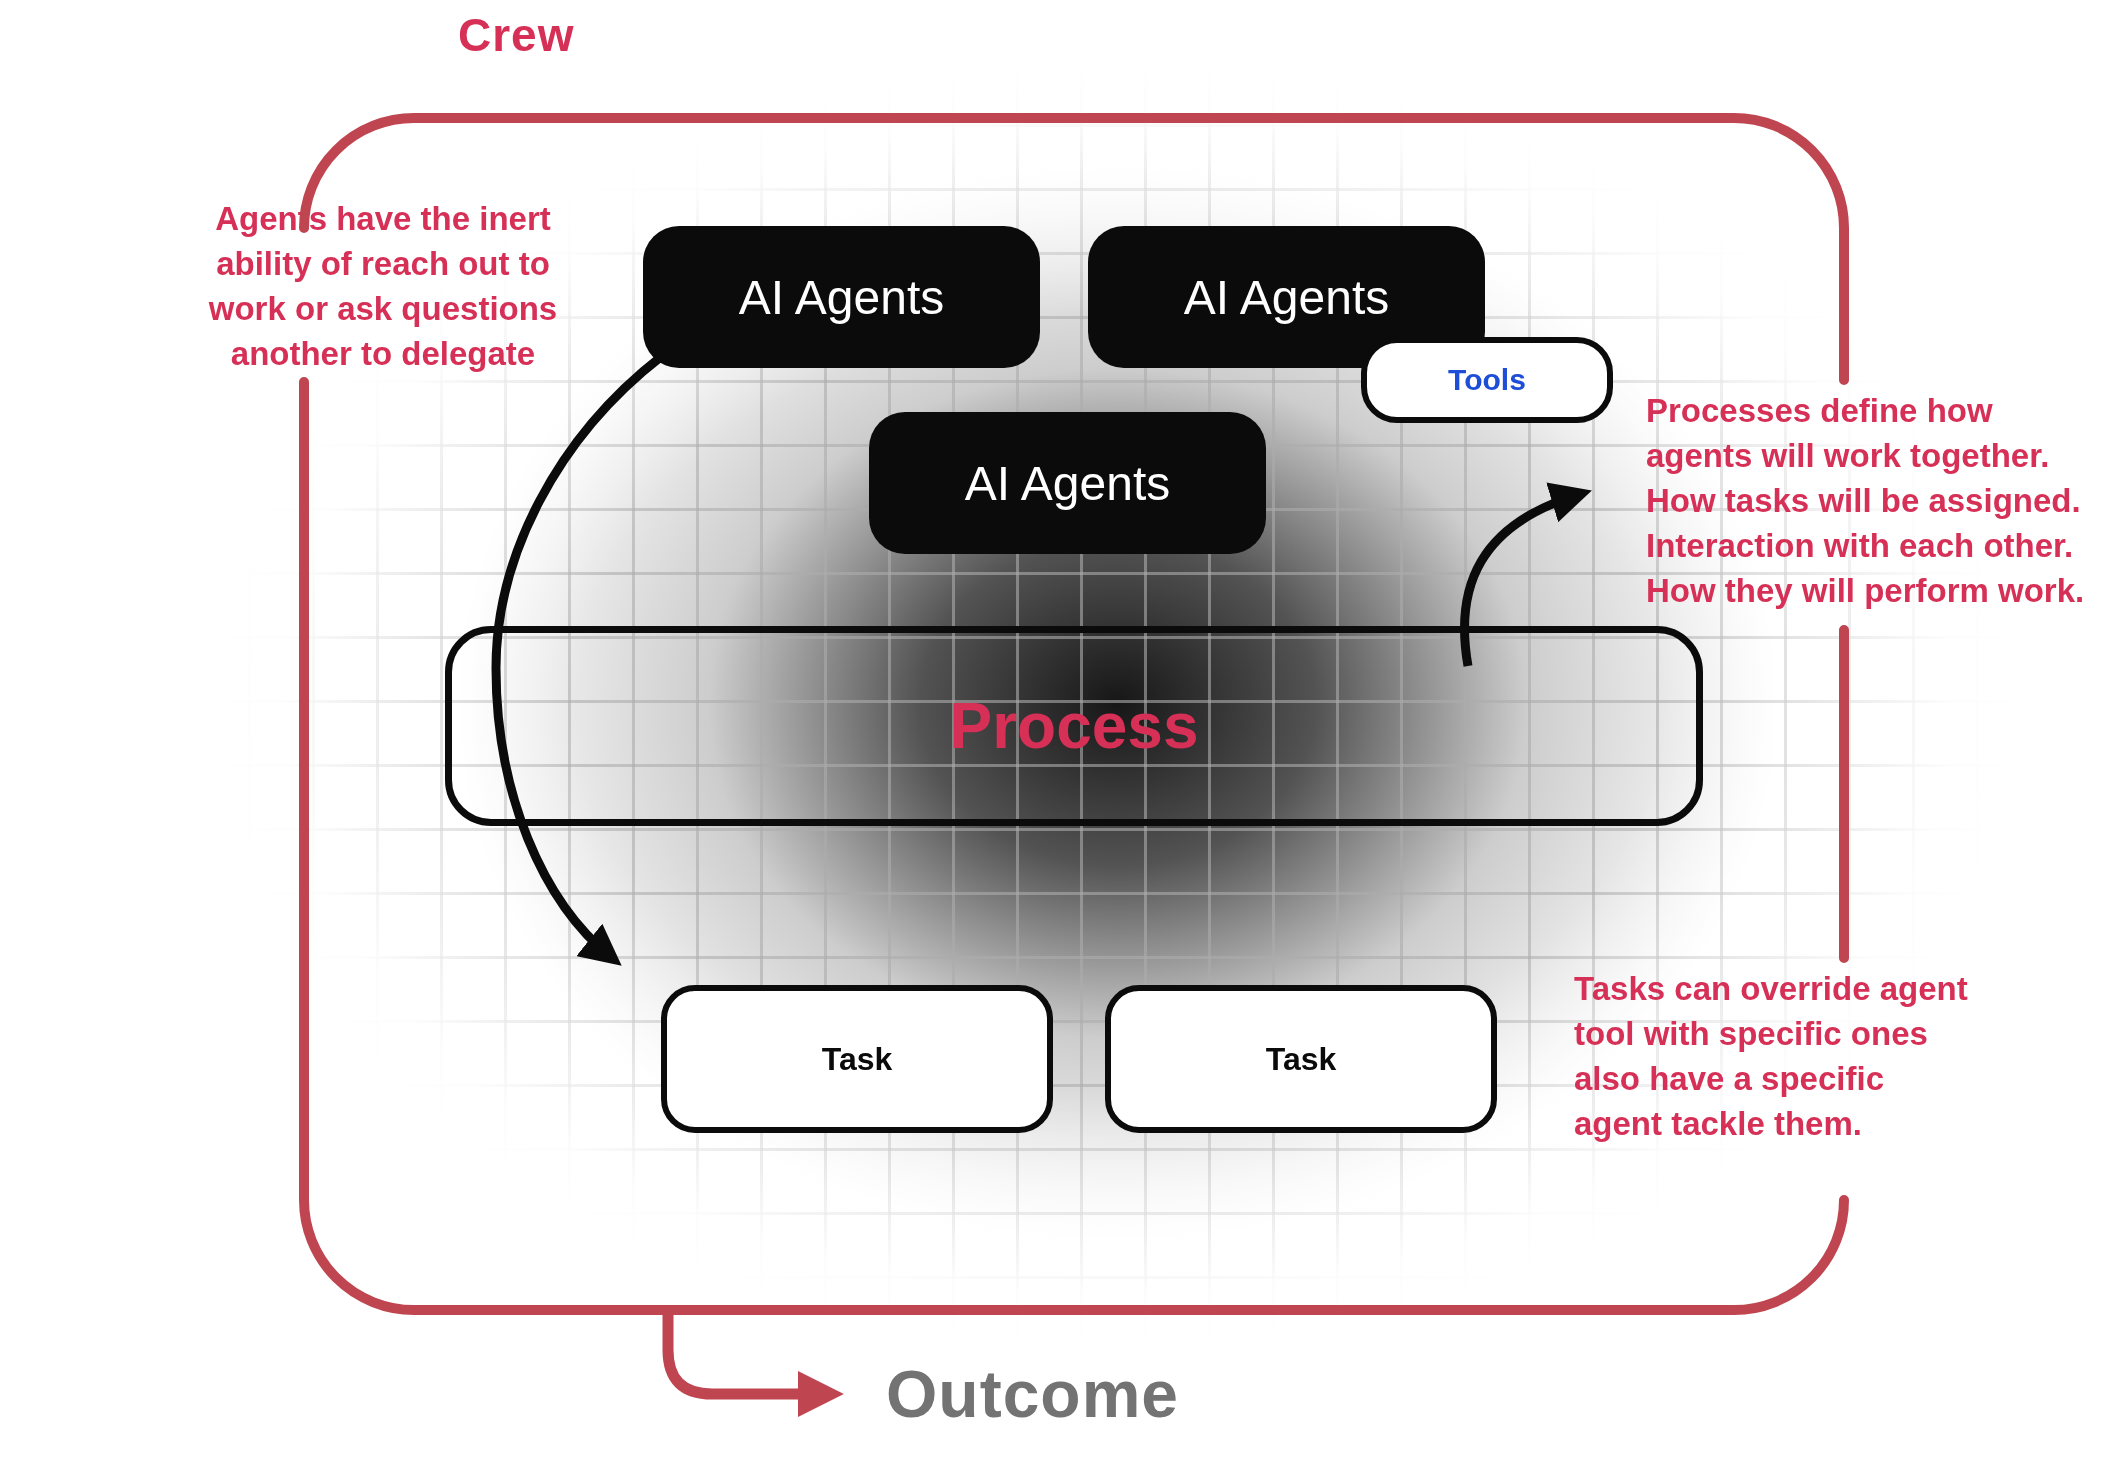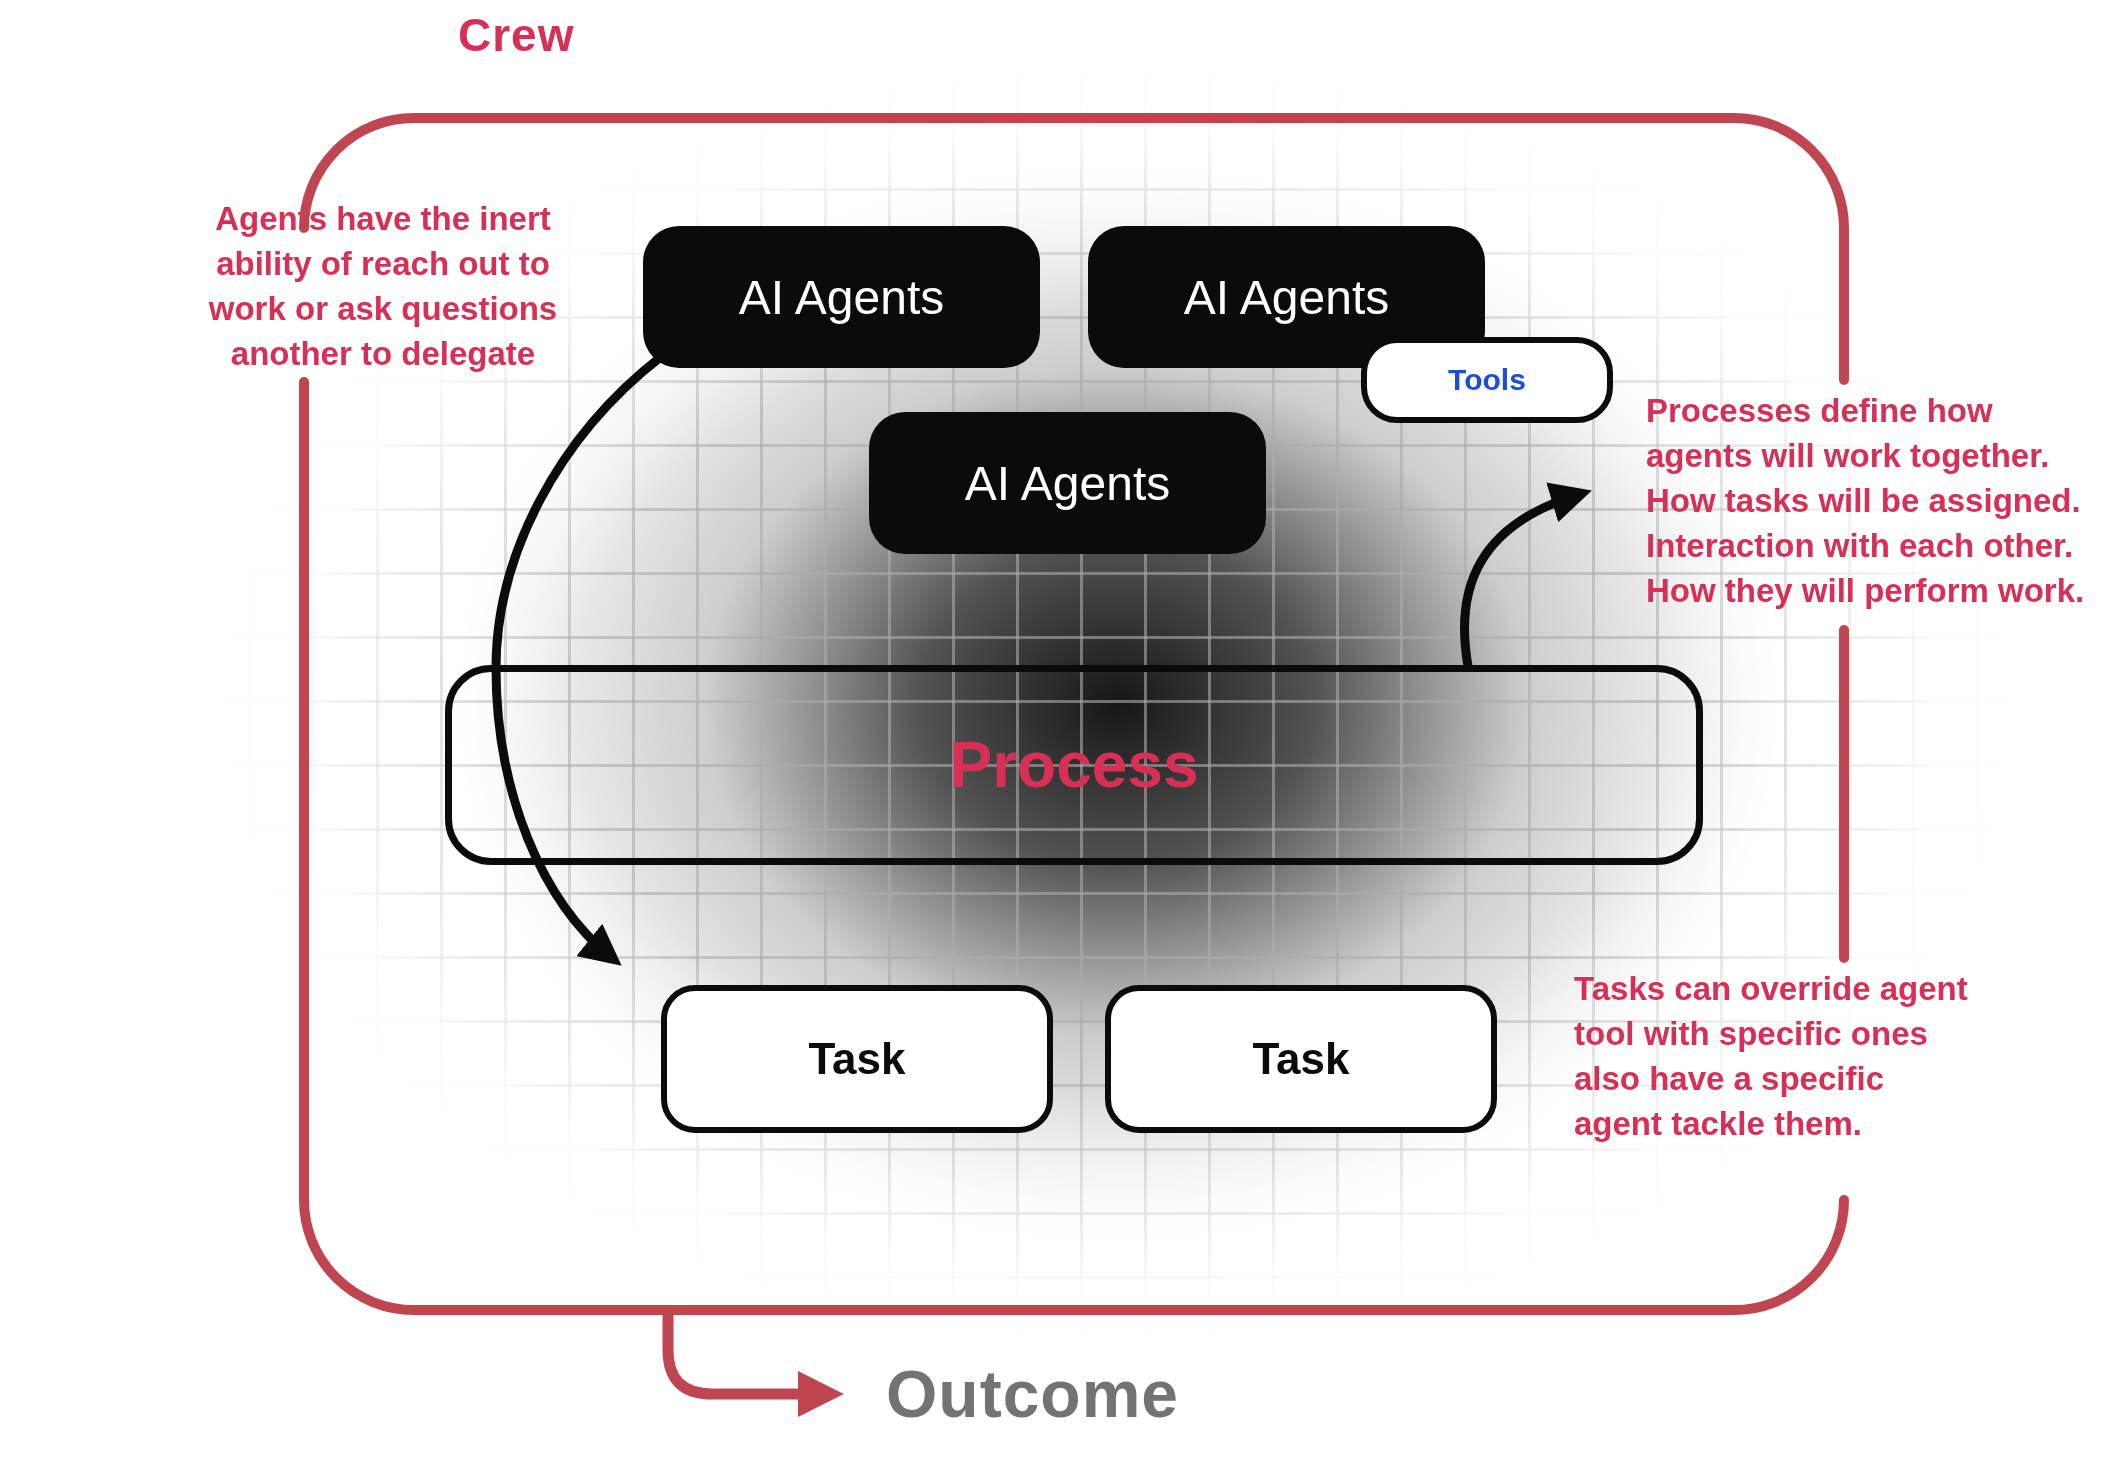--- a/index.html
+++ b/index.html
@@ -43,27 +43,27 @@
   }
   .agent-1 { left:643px; top:226px; }
   .agent-2 { left:1088px; top:226px; }
   .agent-3 { left:869px; top:412px; z-index:3; }
   .tools {
     left:1361px; top:337px; width:252px; height:86px;
     background:#ffffff; border:6px solid #0b0b0b; border-radius:36px;
     font-size:30px; font-weight:700; color:#1d4ed8; z-index:4;
   }
   .process {
-    left:445px; top:665px; width:1258px; height:200px;
+    left:445px; top:626px; width:1258px; height:200px;
     border:7px solid #0b0b0b; border-radius:46px; background:transparent;
     font-size:64px; font-weight:700; color:#d63057; z-index:2;
   }
   .task {
     width:392px; height:148px; background:#ffffff; border:6px solid #0b0b0b;
-    border-radius:34px; font-size:44px; font-weight:700; color:#0b0b0b; z-index:2;
+    border-radius:34px; font-size:32px; font-weight:700; color:#0b0b0b; z-index:2;
   }
   .task-1 { left:661px; top:985px; }
   .task-2 { left:1105px; top:985px; }
 
   
   .note { position:absolute; color:#d63057; font-weight:700; font-size:33px; line-height:45px; z-index:4; }
   .note-left  { left:178px;  top:196px;  width:410px; text-align:center; }
   .note-right { left:1646px; top:388px;  width:486px; text-align:left; }
   .note-tasks { left:1574px; top:966px;  width:470px; text-align:left; }
 

